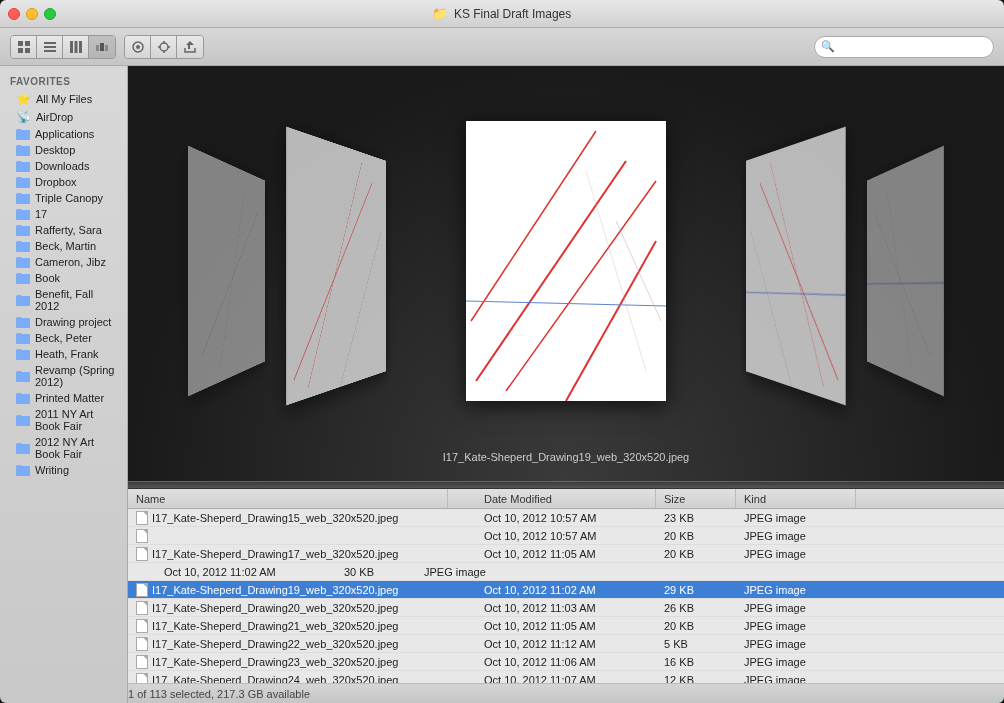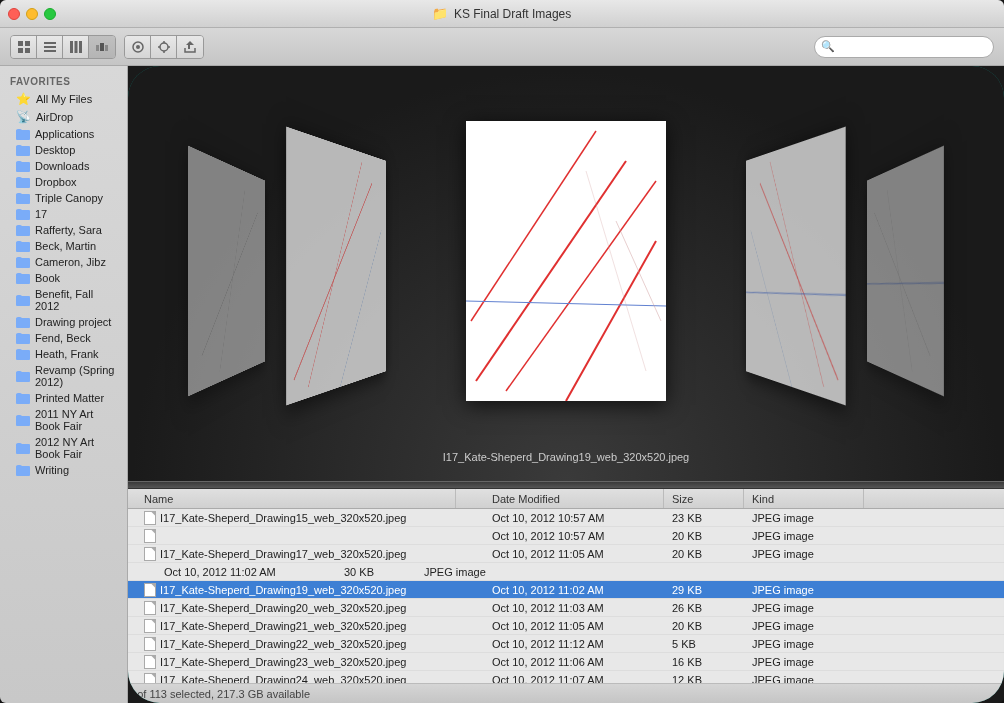--- a/index.html
+++ b/index.html
@@ -185,21 +185,20 @@
       border-radius: 2px 2px 0 0;
     }
 
     
     .content {
       flex: 1;
       display: flex;
       flex-direction: column;
       overflow: hidden;
       background: #0f766e;
-      border-radius: 32px;
     }
 
     
     .preview-area {
       height: 415px;
       background: radial-gradient(ellipse at center bottom, #3a3a3a 0%, #1a1a1a 70%);
       position: relative;
       display: flex;
       align-items: center;
       justify-content: center;
@@ -319,21 +318,21 @@
       font-size: 11px;
       font-weight: 500;
       color: #333;
       padding: 0 8px;
       border-right: 1px solid #bbb;
       height: 100%;
       display: flex;
       align-items: center;
     }
 
-    .col-name { width: 320px; margin-left: 8px; }
+    .col-name { width: 320px; }
     .col-date { width: 180px; margin-left: 28px; }
     .col-size { width: 80px; }
     .col-kind { width: 120px; }
 
     .list-row {
       display: flex;
       align-items: center;
       height: 18px;
       border-bottom: 1px solid #ddd;
       cursor: pointer;
@@ -528,21 +527,21 @@
       <div class="sidebar-item">
         <span class="folder-icon"></span>
         <span>Benefit, Fall 2012</span>
       </div>
       <div class="sidebar-item">
         <span class="folder-icon"></span>
         <span>Drawing project</span>
       </div>
       <div class="sidebar-item">
         <span class="folder-icon"></span>
-        <span>Fend, Beck</span>
+        <span>Beck, Peter</span>
       </div>
       <div class="sidebar-item">
         <span class="folder-icon"></span>
         <span>Heath, Frank</span>
       </div>
       <div class="sidebar-item">
         <span class="folder-icon"></span>
         <span>Revamp (Spring 2012)</span>
       </div>
       <div class="sidebar-item">

